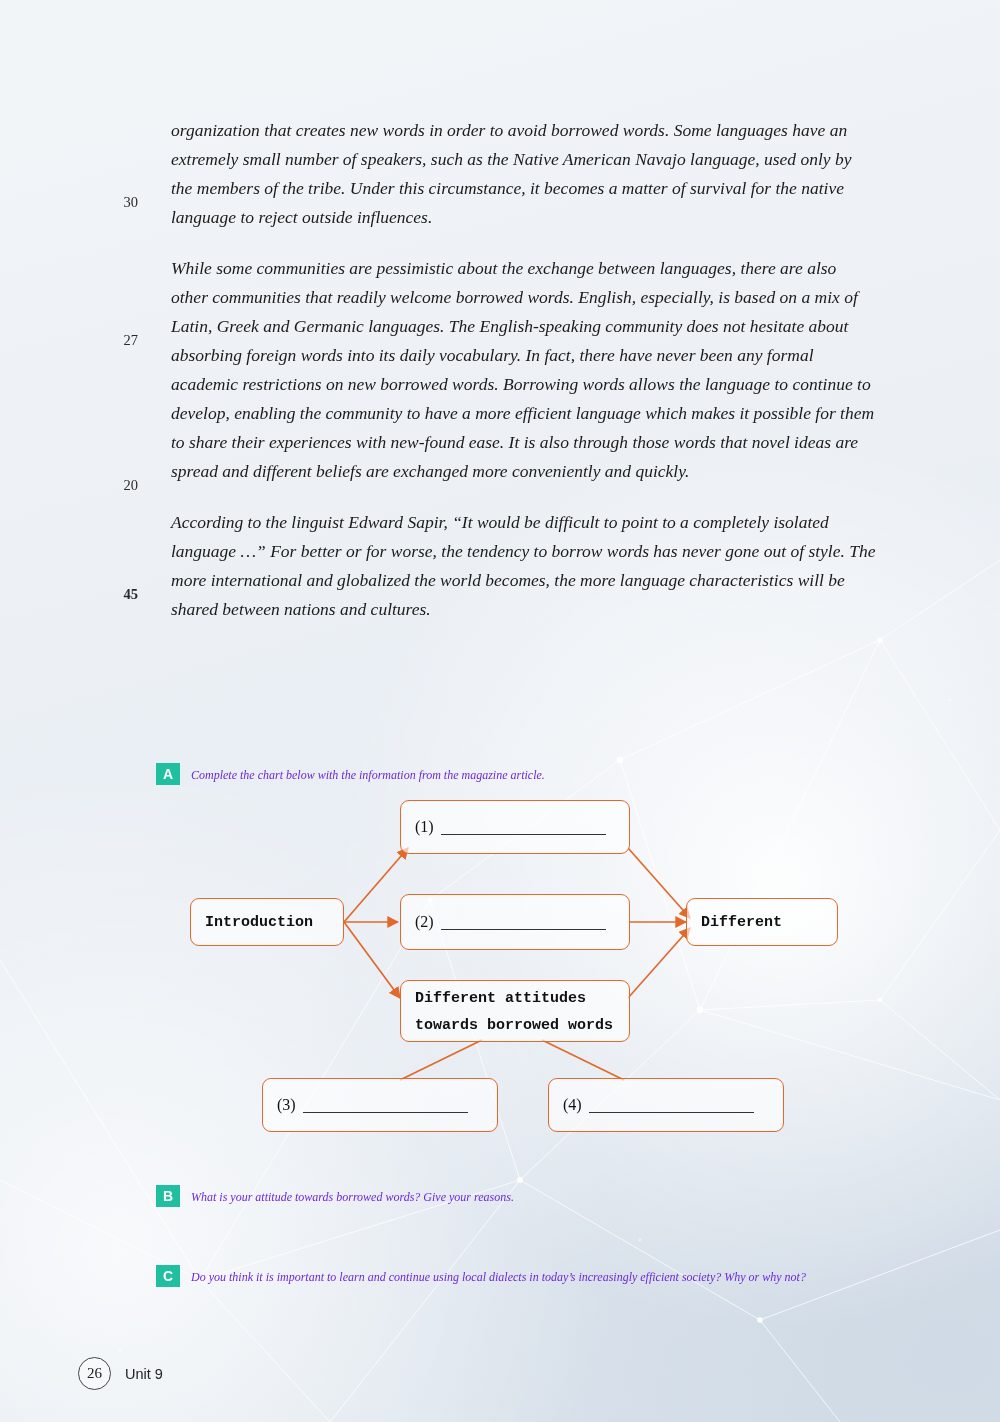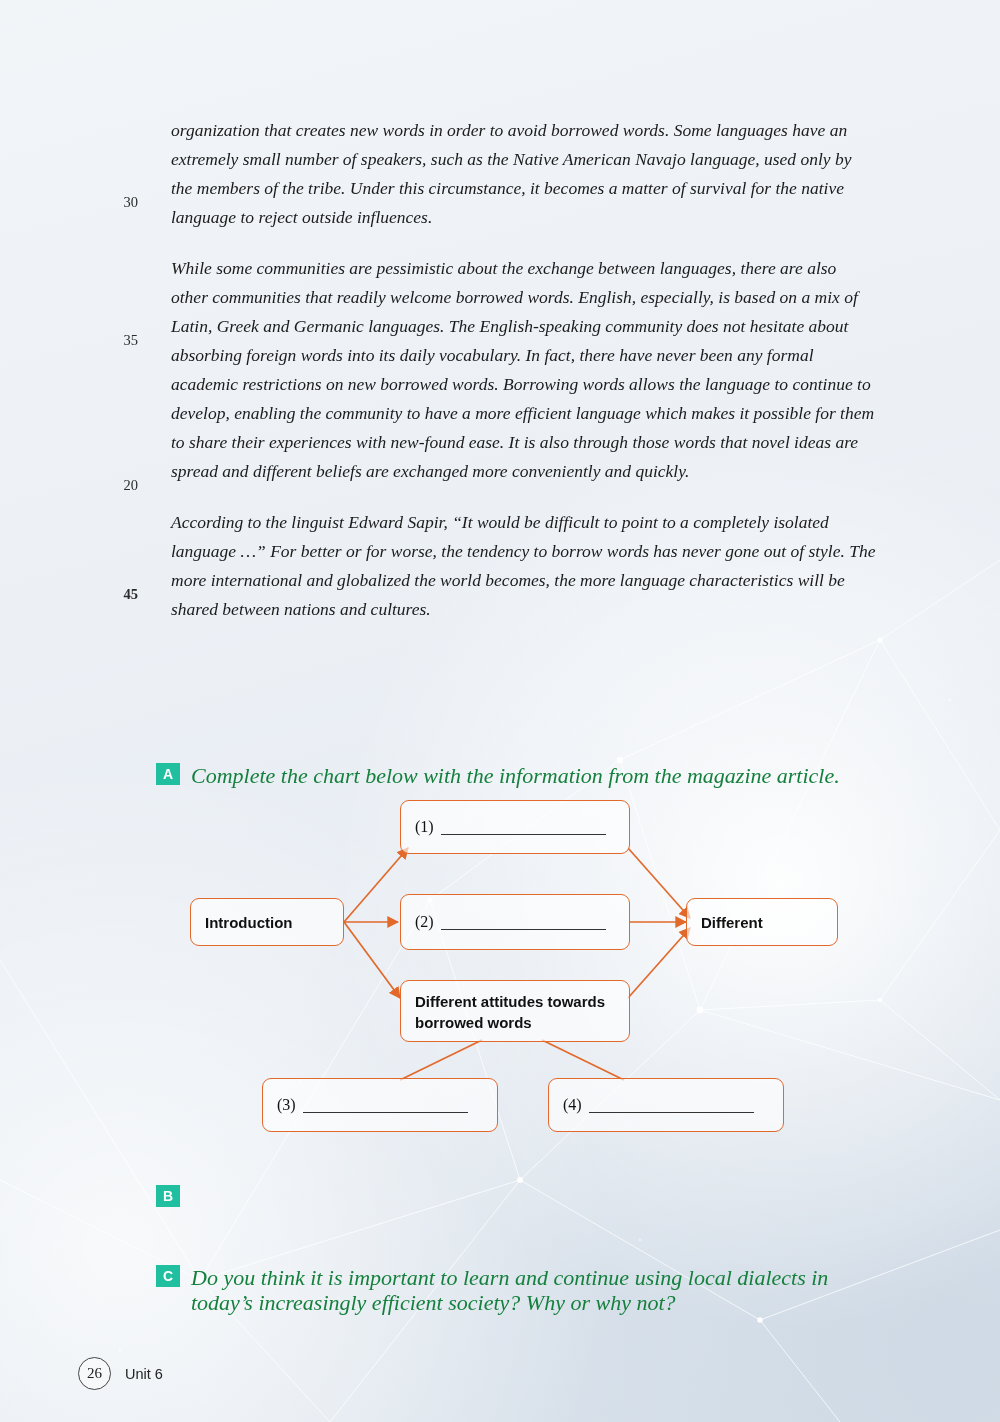--- a/index.html
+++ b/index.html
@@ -62,62 +62,62 @@
     color:#ffffff;
     font-family:"Liberation Sans", sans-serif;
     font-size:14px;
     font-weight:bold;
     text-align:center;
     line-height:22px;
     flex:0 0 auto;
   }
   .task-text {
     font-style:italic;
-    font-size:22px;
+    font-size:12px;
     line-height:25px;
-    color:#15803d;
+    color:#6d28d9;
   }
 
   
   .chart {
     position:absolute;
     left:112px; top:780px;
     width:780px; height:380px;
   }
   .chart svg.lines {
     position:absolute; left:0; top:0; width:780px; height:380px;
   }
   .node {
     position:absolute;
     box-sizing:border-box;
     border:1.6px solid #e2692a;
     border-radius:9px;
     background:rgba(255,255,255,0.62);
     display:flex;
     align-items:center;
     padding:0 14px;
-    font-family:Liberation Sans, sans-serif;
+    font-family:Liberation Mono, monospace;
     font-size:15px;
     font-weight:bold;
     color:#111;
   }
   .node.plain {
     font-weight:normal;
     font-family:"Liberation Serif", serif;
     font-size:16px;
   }
   .blank-line {
     display:inline-block;
     border-bottom:1.2px solid #333;
     height:15px;
     margin-left:7px;
   }
   .node-multiline {
     display:block;
-    line-height:21px;
+    line-height:27px;
     padding-top:2px;
   }
 
   
   .footer {
     position:absolute;
     left:78px; bottom:32px;
     display:flex; align-items:center; gap:14px;
   }
   .pagenum {
@@ -180,21 +180,21 @@
 <div class="page">
 
   <div class="passage">
 
     <div class="para">
       <span class="lineno" style="top:58px;">30</span>
       <p>organization that creates new words in order to avoid borrowed words. Some languages have an extremely small number of speakers, such as the Native American Navajo language, used only by the members of the tribe. Under this circumstance, it becomes a matter of survival for the native language to reject outside influences.</p>
     </div>
 
     <div class="para">
-      <span class="lineno" style="top:58px;">35</span>
+      <span class="lineno" style="top:58px;">27</span>
       <span class="lineno" style="top:203px;">20</span>
       <p>While some communities are pessimistic about the exchange between languages, there are also other communities that readily welcome borrowed words. English, especially, is based on a mix of Latin, Greek and Germanic languages. The English-speaking community does not hesitate about absorbing foreign words into its daily vocabulary. In fact, there have never been any formal academic restrictions on new borrowed words. Borrowing words allows the language to continue to develop, enabling the community to have a more efficient language which makes it possible for them to share their experiences with new-found ease. It is also through those words that novel ideas are spread and different beliefs are exchanged more conveniently and quickly.</p>
     </div>
 
     <div class="para">
       <span class="lineno" style="top:58px;font-weight:bold;">45</span>
       <p>According to the linguist Edward Sapir, “It would be difficult to point to a completely isolated language …” For better or for worse, the tendency to borrow words has never gone out of style. The more international and globalized the world becomes, the more language characteristics will be shared between nations and cultures.</p>
     </div>
 
   </div>
@@ -259,25 +259,26 @@
     </div>
 
     <div class="node plain" style="left:436px; top:298px; width:236px; height:54px;">
       <span>(4)</span>
       <span class="blank-line" style="width:165px;"></span>
     </div>
   </div>
 
   <div class="task" style="left:156px; top:1185px; width:760px;">
     <span class="marker">B</span>
+    <span class="task-text">What is your attitude towards borrowed words? Give your reasons.</span>
   </div>
 
   <div class="task" style="left:156px; top:1265px; width:690px;">
     <span class="marker">C</span>
     <span class="task-text">Do you think it is important to learn and continue using local dialects in today’s increasingly efficient society? Why or why not?</span>
   </div>
 
   <div class="footer">
     <span class="pagenum">26</span>
-    <span class="unit">Unit 6</span>
+    <span class="unit">Unit 9</span>
   </div>
 
 </div>
 
 </body></html>

